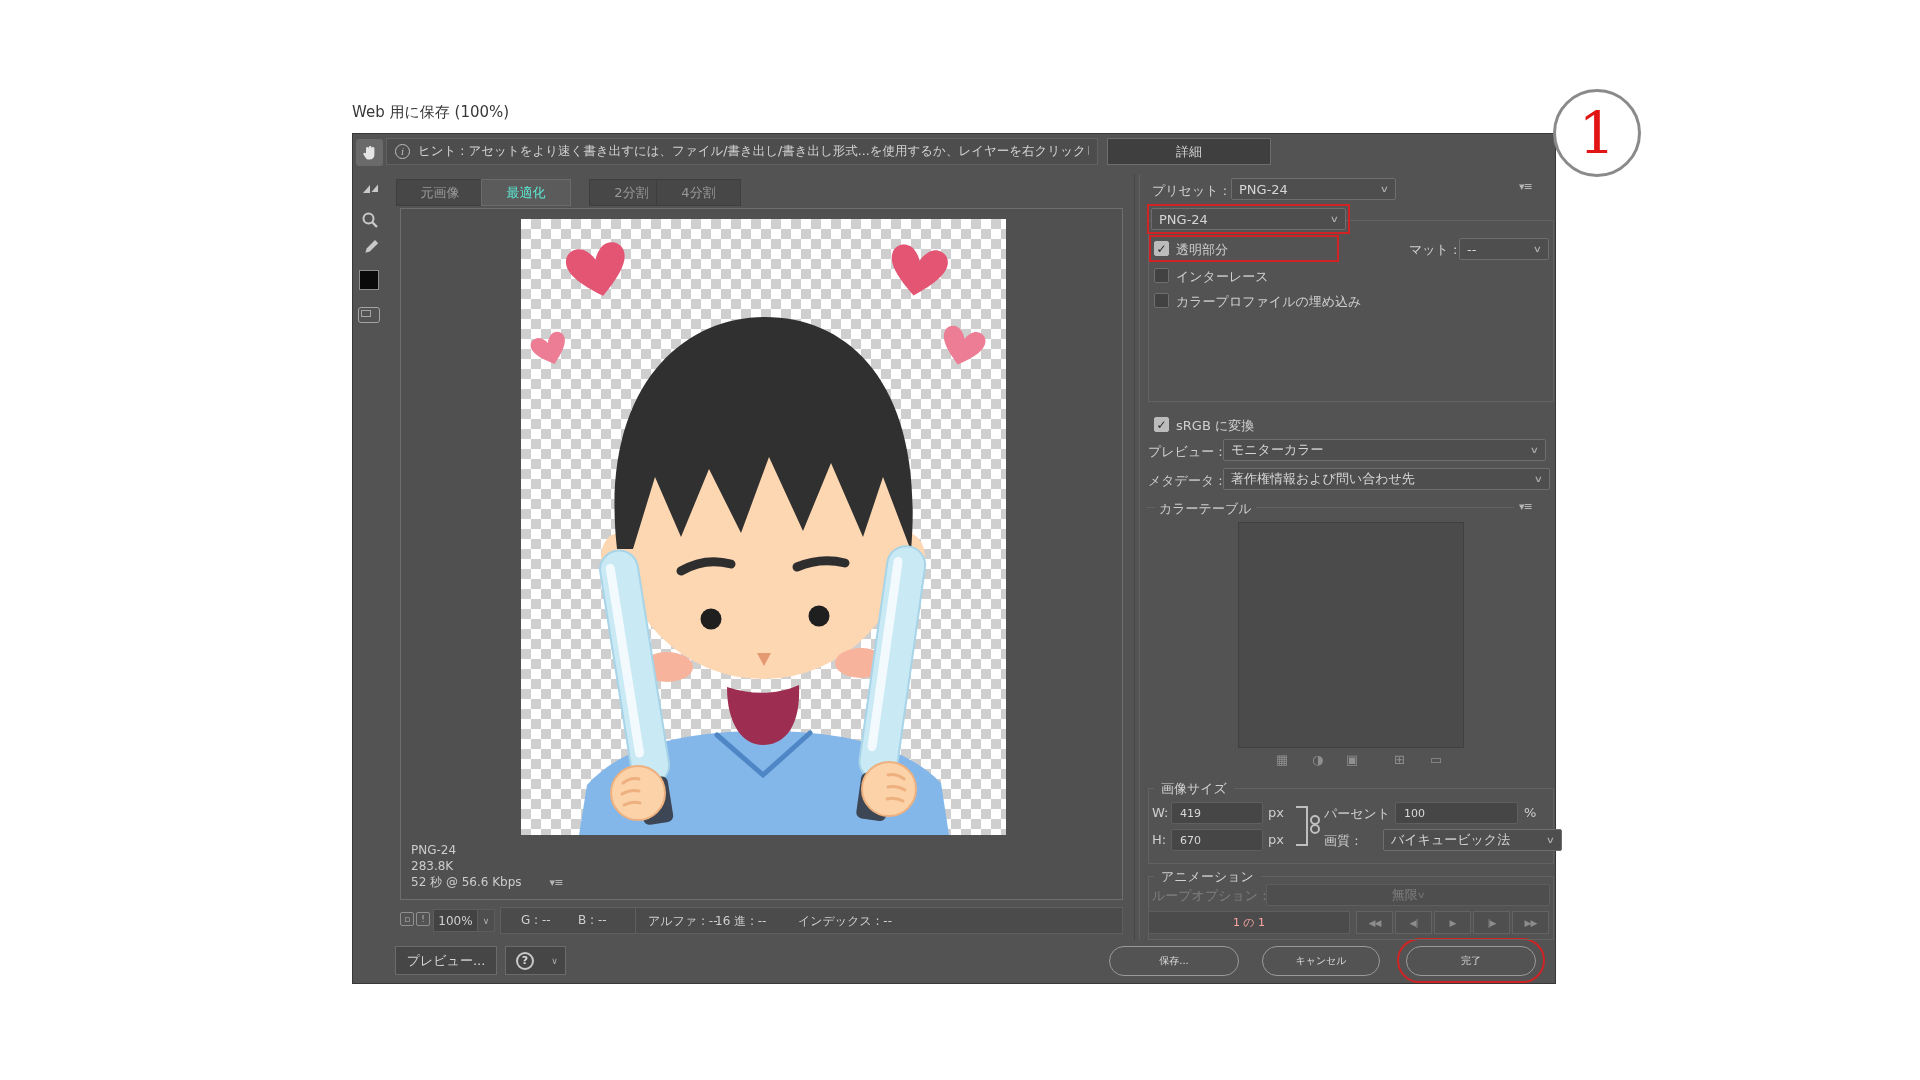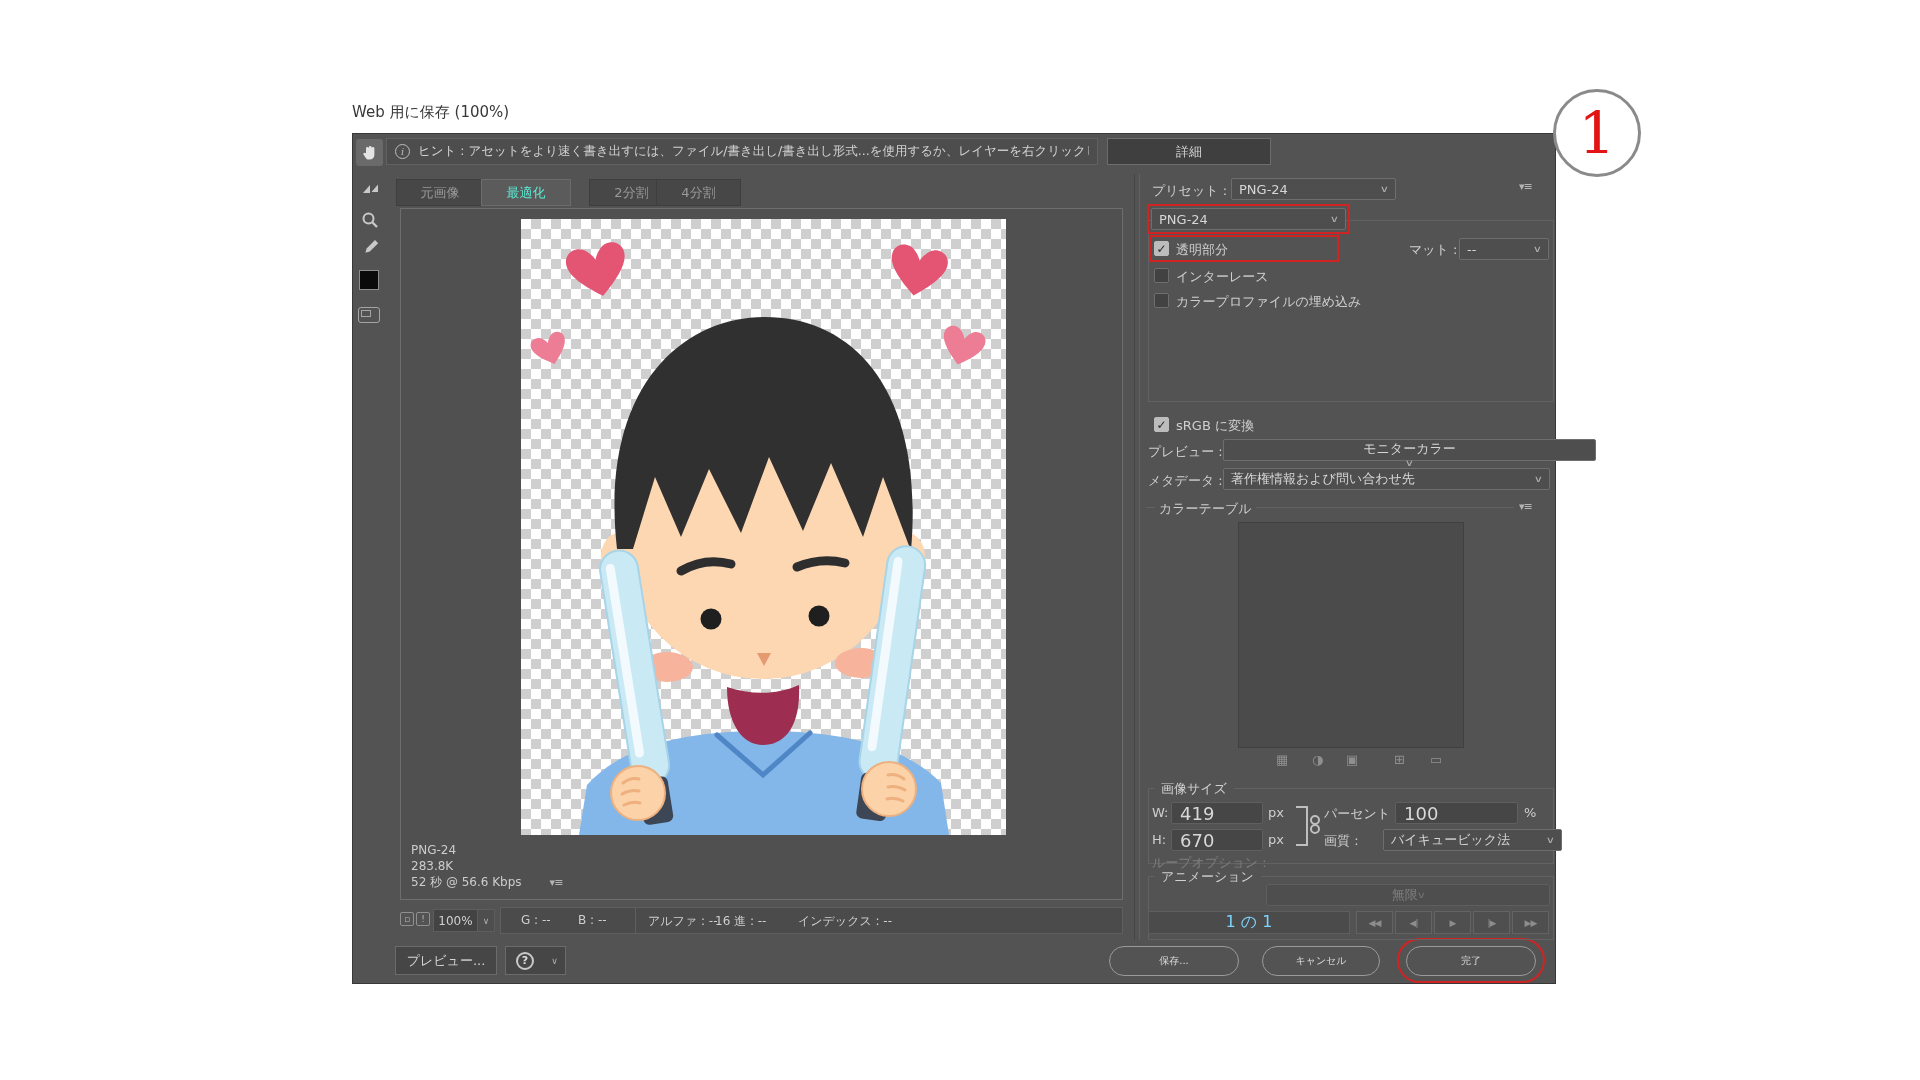--- a/index.html
+++ b/index.html
@@ -72,40 +72,40 @@
   #panel { position:absolute; left:793px; top:0; width:411px; height:851px; }
   .vdivider { position:absolute; top:40px; height:766px; width:1px; }
   .lbl { position:absolute; font-size:13px; color:#cfcfcf; white-space:nowrap; }
   .lbl.dim { color:#7f7f7f; }
   .dd { position:absolute; height:22px; background:#4e4e4e; border:1px solid #6e6e6e; border-radius:2px;
         display:flex; align-items:center; justify-content:space-between; padding:0 7px; font-size:13px; color:#d6d6d6; }
   .dd .chev { color:#b0b0b0; font-size:9px; transform:scaleX(1.4); }
   .dd.dim { color:#7f7f7f; border-color:#5e5e5e; }
   .dd.dim .chev { color:#707070; }
   .field { position:absolute; height:22px; background:#464646; border:1px solid #5f5f5f; border-radius:2px;
-           color:#d8d8d8; font-size:18px; padding:0 8px; font-family:"DejaVu Sans", sans-serif; width:92px; }
+           color:#d8d8d8; font-size:11px; padding:0 8px; font-family:"DejaVu Sans", sans-serif; width:92px; }
   .cb { position:absolute; width:15px; height:15px; border:1px solid #6e6e6e; background:#424242; border-radius:2px;
         display:flex; align-items:center; justify-content:center; font-size:12px; color:#424242; }
   .cb.on { background:#bcbcbc; color:#262626; border-color:#bcbcbc; font-weight:bold; }
   .menu-ic { color:#b5b5b5; font-size:11px; letter-spacing:-1px; }
   .groupbox { position:absolute; border:1px solid #626262; }
   .sec-title { position:absolute; background:#535353; padding:0 7px; font-size:13px; color:#d2d2d2; white-space:nowrap; }
   .hline { position:absolute; height:1px; background:#626262; }
 
   #ctable-box { position:absolute; left:92px; top:388px; width:226px; height:226px; background:#4b4b4b; border:1px solid #404040; }
   .ct-ic { position:absolute; top:618px; color:#8f8f8f; font-size:13px; }
 
   .bracket { position:absolute; left:150px; top:672px; width:12px; height:40px;
              border-top:2px solid #bfbfbf; border-right:2px solid #bfbfbf; border-bottom:2px solid #bfbfbf; }
   #chain { position:absolute; left:163px; top:680px; }
 
   .tr-btn { position:absolute; top:777px; width:37px; height:23px; background:#4f4f4f; border:1px solid #636363;
             color:#8d8d8d; font-size:9px; display:flex; align-items:center; justify-content:center; letter-spacing:-1px; }
   #frame-box { position:absolute; left:2px; top:777px; width:202px; height:23px; background:#4b4b4b; border:1px solid #5e5e5e;
-               color:#7dd3fc; font-size:16px; display:flex; align-items:center; justify-content:center; }
+               color:#fca5a5; font-size:11px; display:flex; align-items:center; justify-content:center; }
 
   
   .red-box { position:absolute; border:2px solid #d02424; pointer-events:none; }
   #red-oval { position:absolute; left:1044px; top:804px; width:148px; height:45px; border:2px solid #d02424; border-radius:23px; pointer-events:none; }
   #step-circle { position:absolute; left:1553px; top:89px; width:88px; height:88px; background:#ffffff; border:3px solid #8a8a8a;
                  border-radius:50%; display:flex; align-items:center; justify-content:center; z-index:5; }
   #step-circle .num { font-family:"DejaVu Serif", serif; font-size:58px; color:#e31414; line-height:1; }
 </style>
 </head>
 <body>
@@ -266,21 +266,21 @@
       <span class="cb" style="left:8px; top:134px;"></span>
       <span class="lbl" style="left:30px; top:134px;">インターレース</span>
 
       <span class="cb" style="left:8px; top:159px;"></span>
       <span class="lbl" style="left:30px; top:159px;">カラープロファイルの埋め込み</span>
 
       <span class="cb on" style="left:8px; top:283px;">✓</span>
       <span class="lbl" style="left:30px; top:283px;">sRGB に変換</span>
 
       <span class="lbl" style="left:2px; top:309px;">プレビュー :</span>
-      <div class="dd" style="left:77px; top:305px; width:373px;flex-direction:column;">
+      <div class="dd" style="left:77px; top:305px; width:323px;">
         <span>モニターカラー</span>
         <span class="chev">∨</span>
       </div>
 
       <span class="lbl" style="left:2px; top:338px;">メタデータ :</span>
       <div class="dd" style="left:77px; top:334px; width:327px;">
         <span>著作権情報および問い合わせ先</span>
         <span class="chev">∨</span>
       </div>
 
@@ -318,21 +318,21 @@
 
       <span class="lbl" style="left:178px; top:698px;">画質 :</span>
       <div class="dd" style="left:237px; top:695px; width:179px;">
         <span>バイキュービック法</span>
         <span class="chev">∨</span>
       </div>
 
       <div class="groupbox" style="left:2px; top:742px; width:406px; height:64px;"></div>
       <span class="sec-title" style="left:8px; top:734px;">アニメーション</span>
 
-      <span class="lbl dim" style="left:6px; top:720px;text-align:right;">ループオプション :</span>
+      <span class="lbl dim" style="left:6px; top:753px;text-align:right;">ループオプション :</span>
       <div class="dd dim" style="left:120px; top:750px; width:284px;justify-content:center;">
         <span>無限</span>
         <span class="chev">∨</span>
       </div>
 
       <div id="frame-box">1 の 1</div>
       <span class="tr-btn" style="left:210px;">◀◀</span>
       <span class="tr-btn" style="left:249px;">◀|</span>
       <span class="tr-btn" style="left:288px;">▶</span>
       <span class="tr-btn" style="left:327px;">|▶</span>

